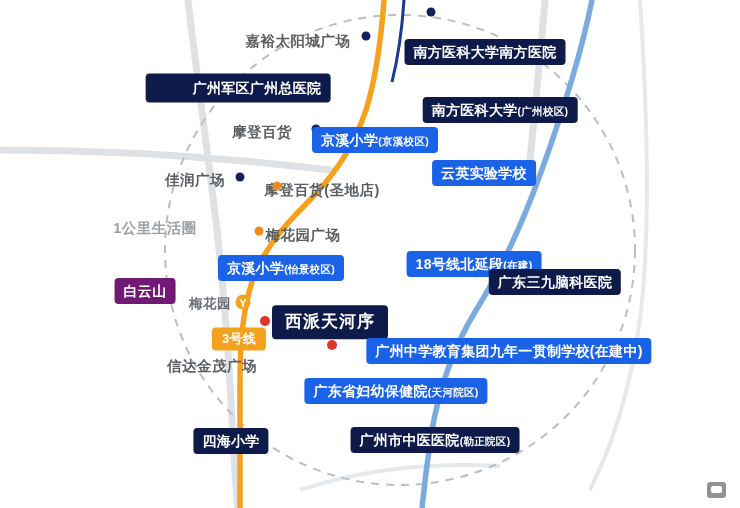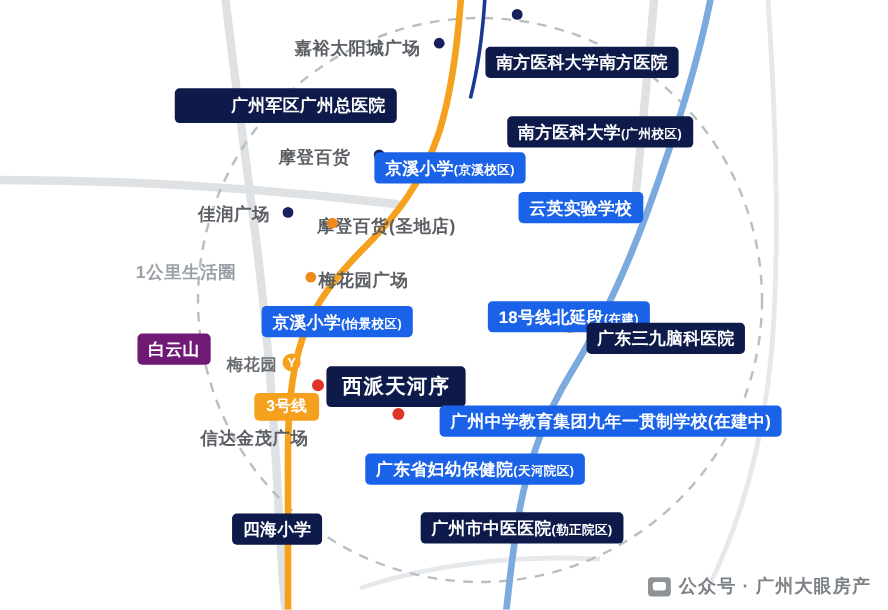--- a/index.html
+++ b/index.html
@@ -163,14 +163,13 @@
 </div>
 
 <div class="lbl chip navy" style="left:231px;top:441px;">四海小学</div>
 
 <div class="lbl chip navy" style="left:435px;top:440px;">
   <span>广州市中医医院</span><span class="sub">(勒正院区)</span>
 </div>
 
 <div class="wm">
   <span class="wmicon"></span>
-  <span>公众号 · 广州大眼房产</span>
 </div>
 
 </body></html>

